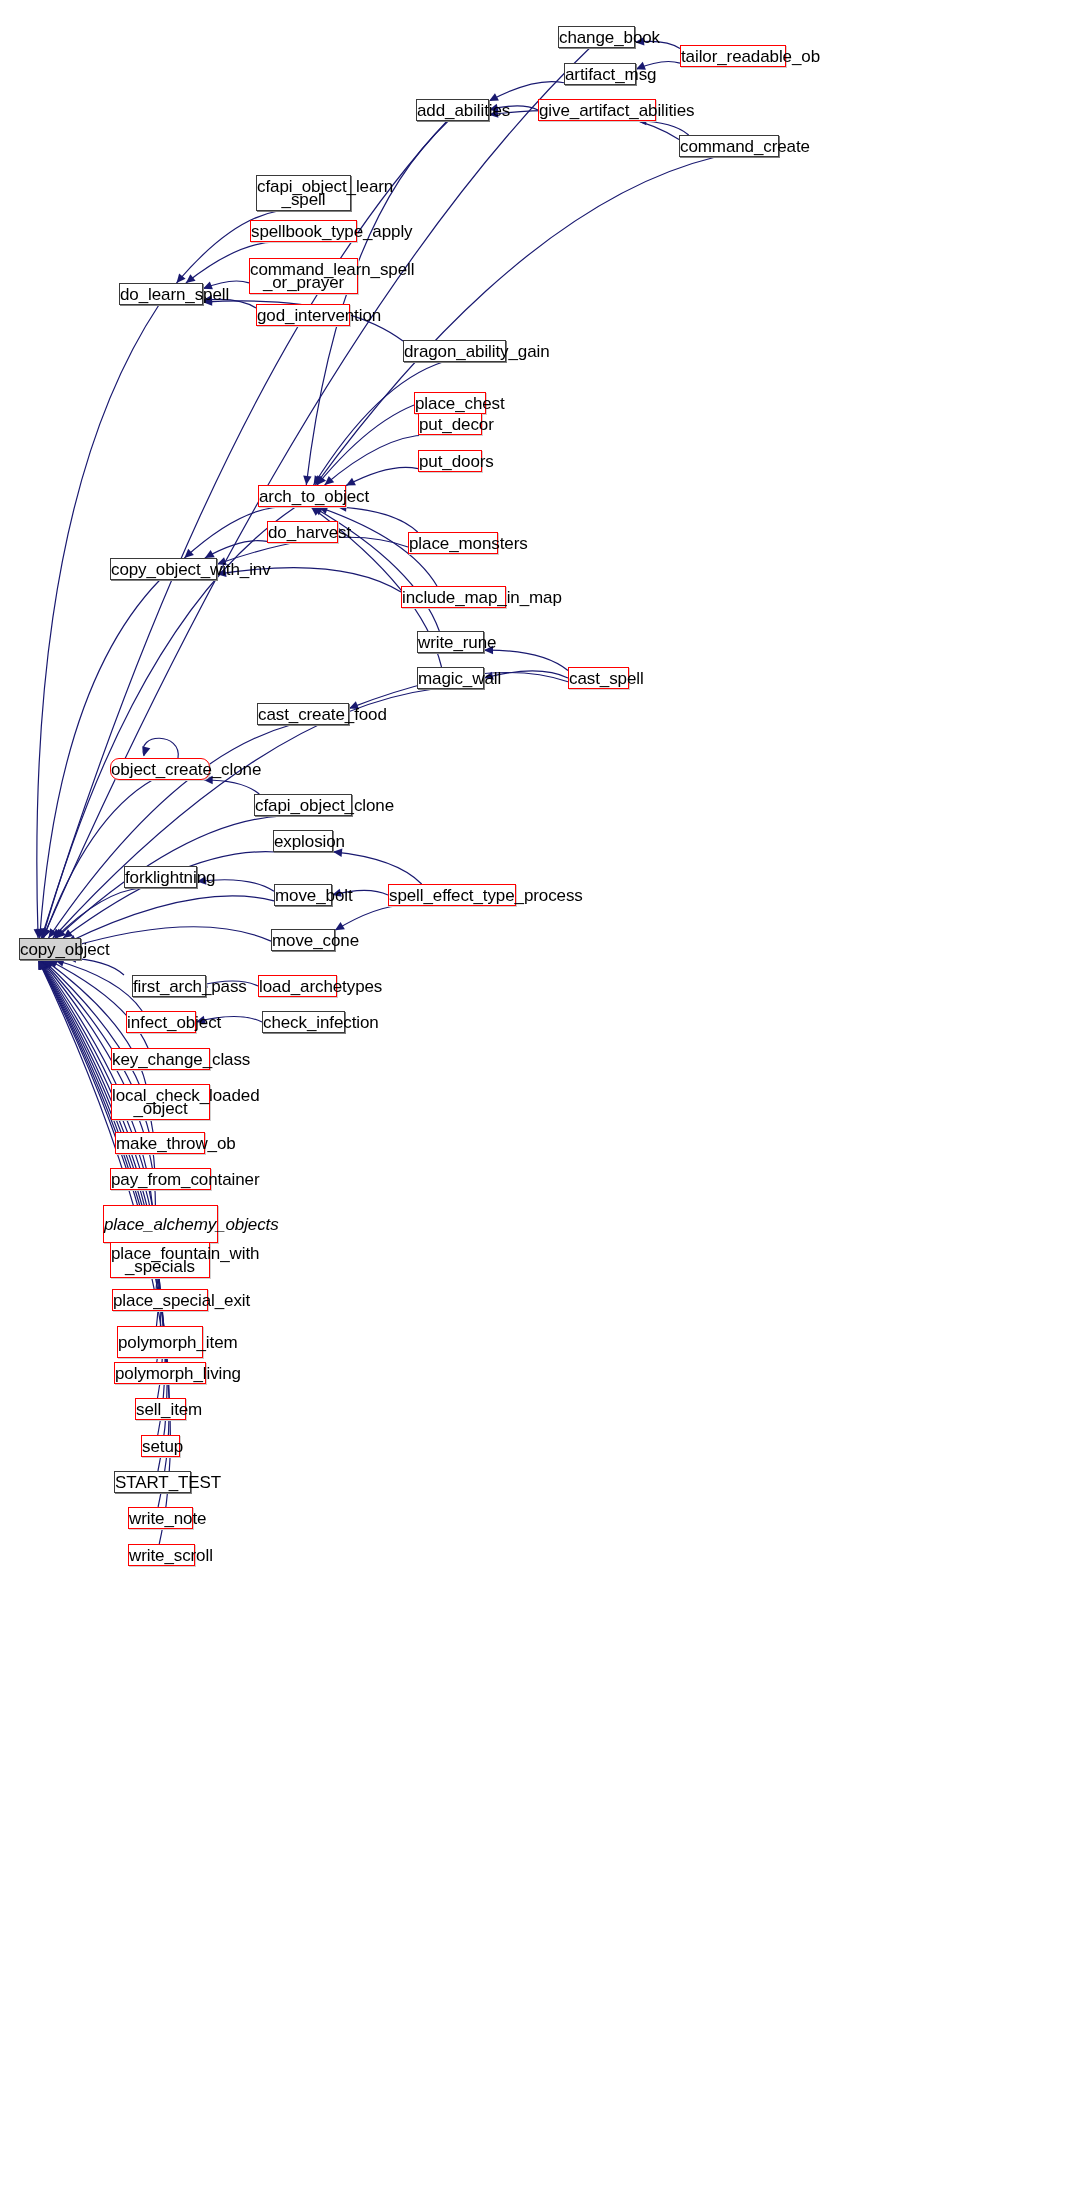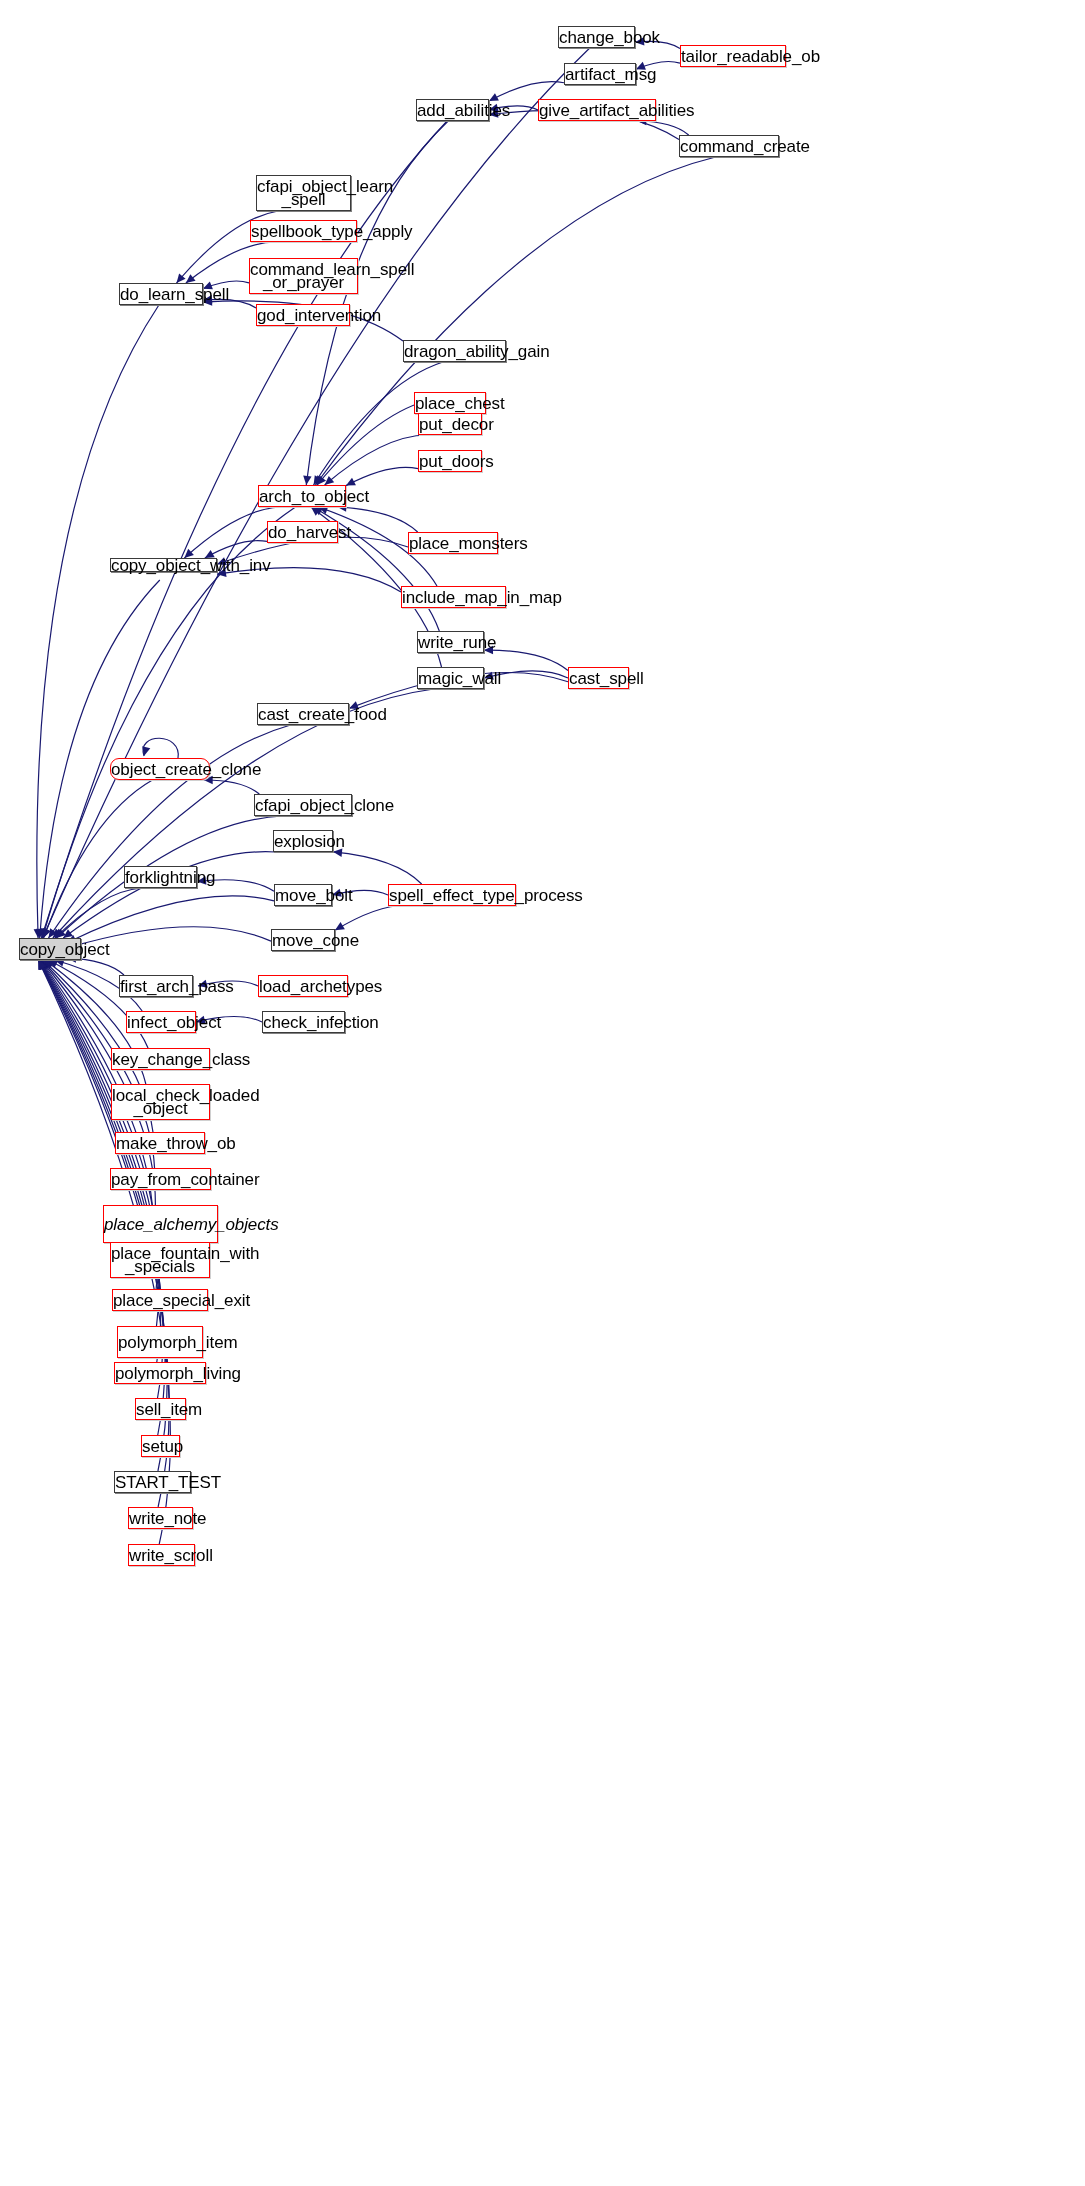--- a/index.html
+++ b/index.html
@@ -165,35 +165,35 @@
 _or_prayer</span></div>
       <div class="node red" style="left: 256px; top: 304px; width: 94px; height: 22px;"><span>god_intervention</span></div>
       <div class="node black" style="left: 119px; top: 283px; width: 84px; height: 22px;"><span>do_learn_spell</span></div>
       <div class="node black" style="left: 403px; top: 340px; width: 103px; height: 22px;"><span>dragon_ability_gain</span></div>
       <div class="node red" style="left: 414px; top: 392px; width: 72px; height: 22px;"><span>place_chest</span></div>
       <div class="node red" style="left: 418px; top: 413px; width: 64px; height: 22px;"><span>put_decor</span></div>
       <div class="node red" style="left: 418px; top: 450px; width: 64px; height: 22px;"><span>put_doors</span></div>
       <div class="node red" style="left: 258px; top: 485px; width: 88px; height: 22px;"><span>arch_to_object</span></div>
       <div class="node red" style="left: 267px; top: 521px; width: 71px; height: 22px;"><span>do_harvest</span></div>
       <div class="node red" style="left: 408px; top: 532px; width: 90px; height: 22px;"><span>place_monsters</span></div>
-      <div class="node black" style="left: 110px; top: 558px; width: 107px; height: 14px; justify-content: center;"><span>copy_object_with_inv</span></div>
+      <div class="node black" style="left: 110px; top: 558px; width: 107px; height: 22px; justify-content: center;"><span>copy_object_with_inv</span></div>
       <div class="node red" style="left: 401px; top: 586px; width: 105px; height: 22px;"><span>include_map_in_map</span></div>
       <div class="node black" style="left: 417px; top: 631px; width: 67px; height: 22px;"><span>write_rune</span></div>
       <div class="node black" style="left: 417px; top: 667px; width: 67px; height: 22px;"><span>magic_wall</span></div>
       <div class="node red" style="left: 568px; top: 667px; width: 61px; height: 22px;"><span>cast_spell</span></div>
       <div class="node black" style="left: 257px; top: 703px; width: 92px; height: 22px;"><span>cast_create_food</span></div>
       <div class="node red" style="left: 110px; top: 758px; width: 100px; height: 22px; border-radius: 9px;"><span>object_create_clone</span></div>
       <div class="node black" style="left: 254px; top: 794px; width: 98px; height: 22px;"><span>cfapi_object_clone</span></div>
       <div class="node black" style="left: 273px; top: 830px; width: 60px; height: 22px;"><span>explosion</span></div>
       <div class="node black" style="left: 124px; top: 866px; width: 73px; height: 22px;"><span>forklightning</span></div>
       <div class="node black" style="left: 274px; top: 884px; width: 58px; height: 22px;"><span>move_bolt</span></div>
       <div class="node red" style="left: 388px; top: 884px; width: 128px; height: 22px;"><span>spell_effect_type_process</span></div>
       <div class="node black" style="left: 271px; top: 929px; width: 64px; height: 22px;"><span>move_cone</span></div>
-      <div class="node black" style="left: 119px; top: 975px; width: 74px; height: 22px; align-items: center;"><span>first_arch_pass</span></div>
-      <div class="node red" style="left: 258px; top: 975px; width: 90px; height: 22px;"><span>load_archetypes</span></div>
+      <div class="node black" style="left: 132px; top: 975px; width: 74px; height: 22px; align-items: center;"><span>first_arch_pass</span></div>
+      <div class="node red" style="left: 258px; top: 975px; width: 79px; height: 22px;"><span>load_archetypes</span></div>
       <div class="node red" style="left: 126px; top: 1011px; width: 70px; height: 22px;"><span>infect_object</span></div>
       <div class="node black" style="left: 262px; top: 1011px; width: 83px; height: 22px;"><span>check_infection</span></div>
       <div class="node red" style="left: 111px; top: 1048px; width: 99px; height: 22px;"><span>key_change_class</span></div>
       <div class="node red" style="left: 111px; top: 1084px; width: 99px; height: 36px;"><span>local_check_loaded
 _object</span></div>
       <div class="node red" style="left: 115px; top: 1132px; width: 90px; height: 22px;"><span>make_throw_ob</span></div>
       <div class="node red" style="left: 110px; top: 1168px; width: 101px; height: 22px;"><span>pay_from_container</span></div>
       <div class="node red" style="left: 103px; top: 1205px; width: 115px; height: 38px; font-style: italic;"><span>place_alchemy_objects</span></div>
       <div class="node red" style="left: 110px; top: 1242px; width: 100px; height: 36px;"><span>place_fountain_with
 _specials</span></div>

